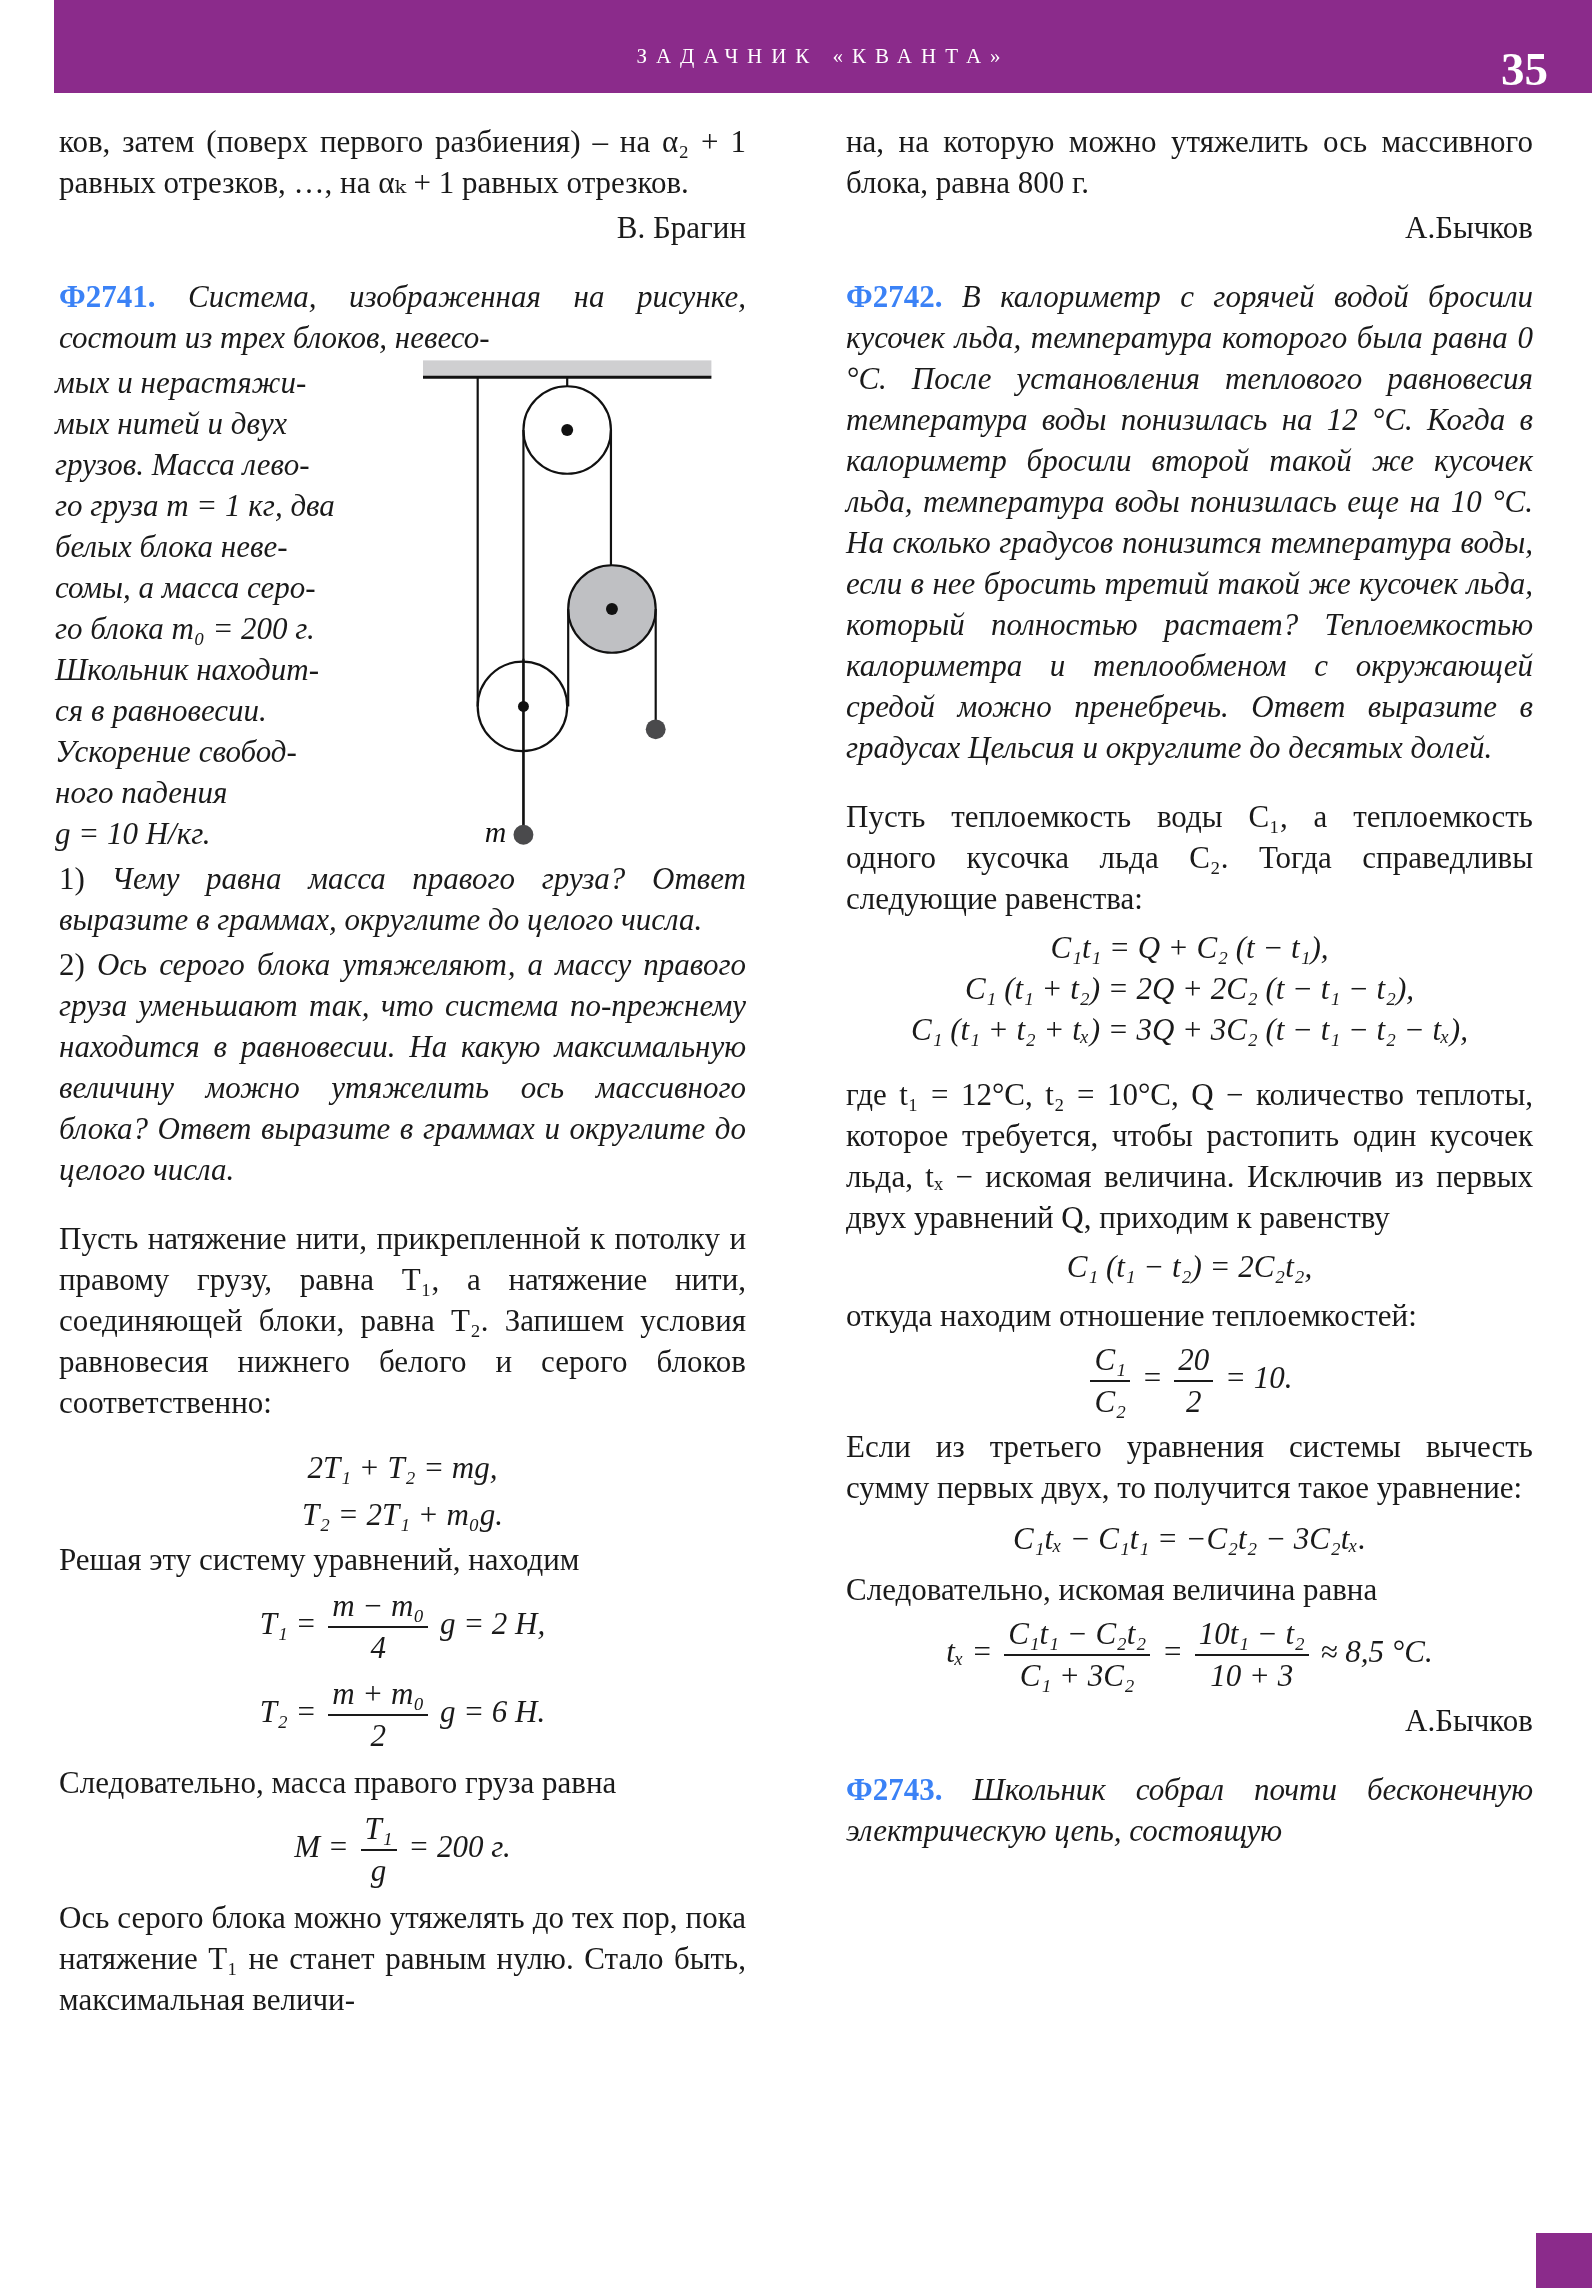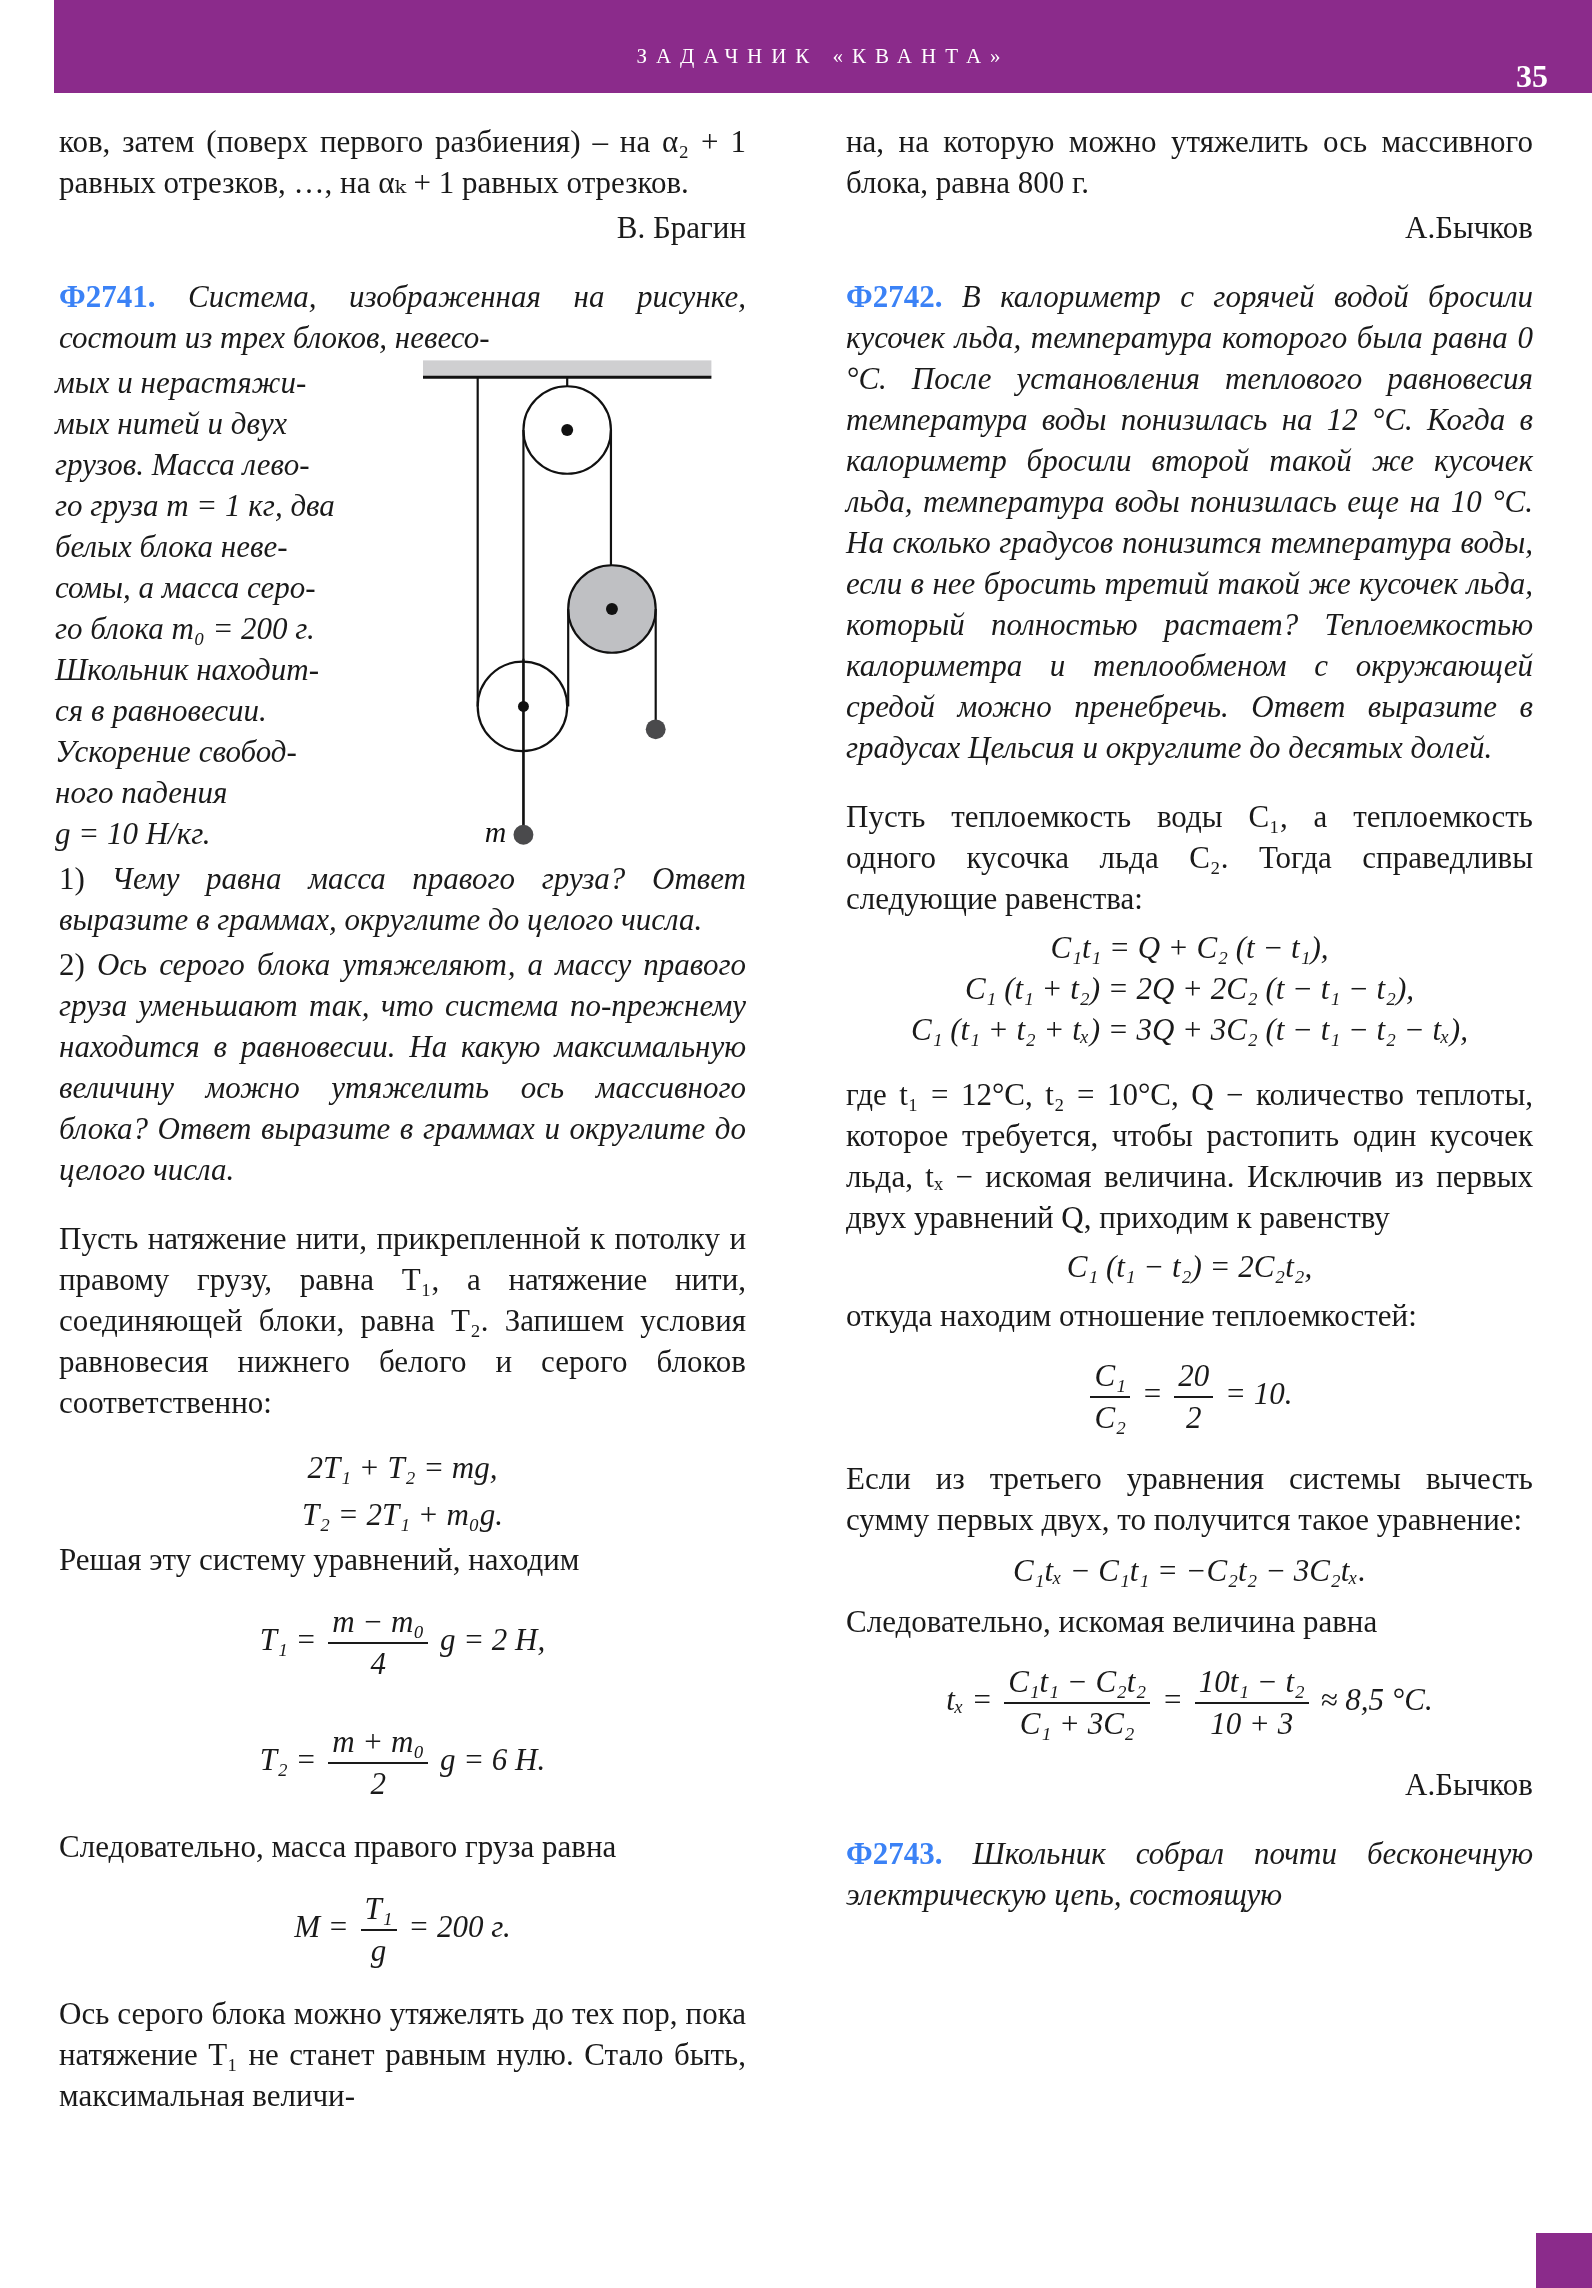--- a/index.html
+++ b/index.html
@@ -1,35 +1,35 @@
 <!DOCTYPE html>
 <html><head>
 <meta charset="utf-8">
 <style>
   html, body { margin:0; padding:0; background:#ffffff; }
   body { width:1592px; height:2289px; position:relative; overflow:hidden;
          font-family:"Liberation Serif","DejaVu Serif",serif; color:#1a1a1a; }
   .header { position:absolute; left:54px; top:0; width:1538px; height:93px; background:#8b2b8b; }
   .header-title { position:absolute; left:0; right:0; top:44px; text-align:center; color:#ffffff;
                   font-size:21px; letter-spacing:9px; font-family:"Liberation Serif",serif; }
-  .page-num { position:absolute; right:44px; top:42px; color:#ffffff; font-size:32px; font-weight:bold;
-              font-family:"Liberation Serif",serif;margin-top:16px; }
+  .page-num { position:absolute; right:44px; top:42px; color:#ffffff; font-size:47px; font-weight:bold;
+              font-family:"Liberation Serif",serif; }
   .corner-block { position:absolute; left:1536px; top:2233px; width:56px; height:56px; background:#8b2b8b; }
 
   .col { position:absolute; top:117px; font-size:31px; line-height:41px; }
   .col-left { left:55px; width:695px; }
   .col-right { left:842px; width:695px; }
   p { margin:4px; text-align:justify; }
   .it { font-style:italic; }
   .sig { text-align:right; }
   .pid { color:#3b82f6; font-weight:bold; font-style:normal; }
   .eq { text-align:center; margin:0; white-space:nowrap; }
   .sp { height:20px; }
   .math { font-style:italic; }
-  .frac { display:inline-block; vertical-align:middle; text-align:center; margin:16px 4px;font-style:italic; }
+  .frac { display:inline-block; vertical-align:middle; text-align:center; margin:0 4px;font-style:italic; }
   .frac > span { display:block; padding:0 4px; line-height:40px; }
   .frac > span.num { border-bottom:2px solid #1a1a1a; }
 
   .float-wrap { position:relative; }
   .diagram { position:absolute; left:368px; top:-2px; width:358px; height:498px; }
   .narrow { width:328px; text-align:justify; }
 </style>
 </head>
 <body>
 

